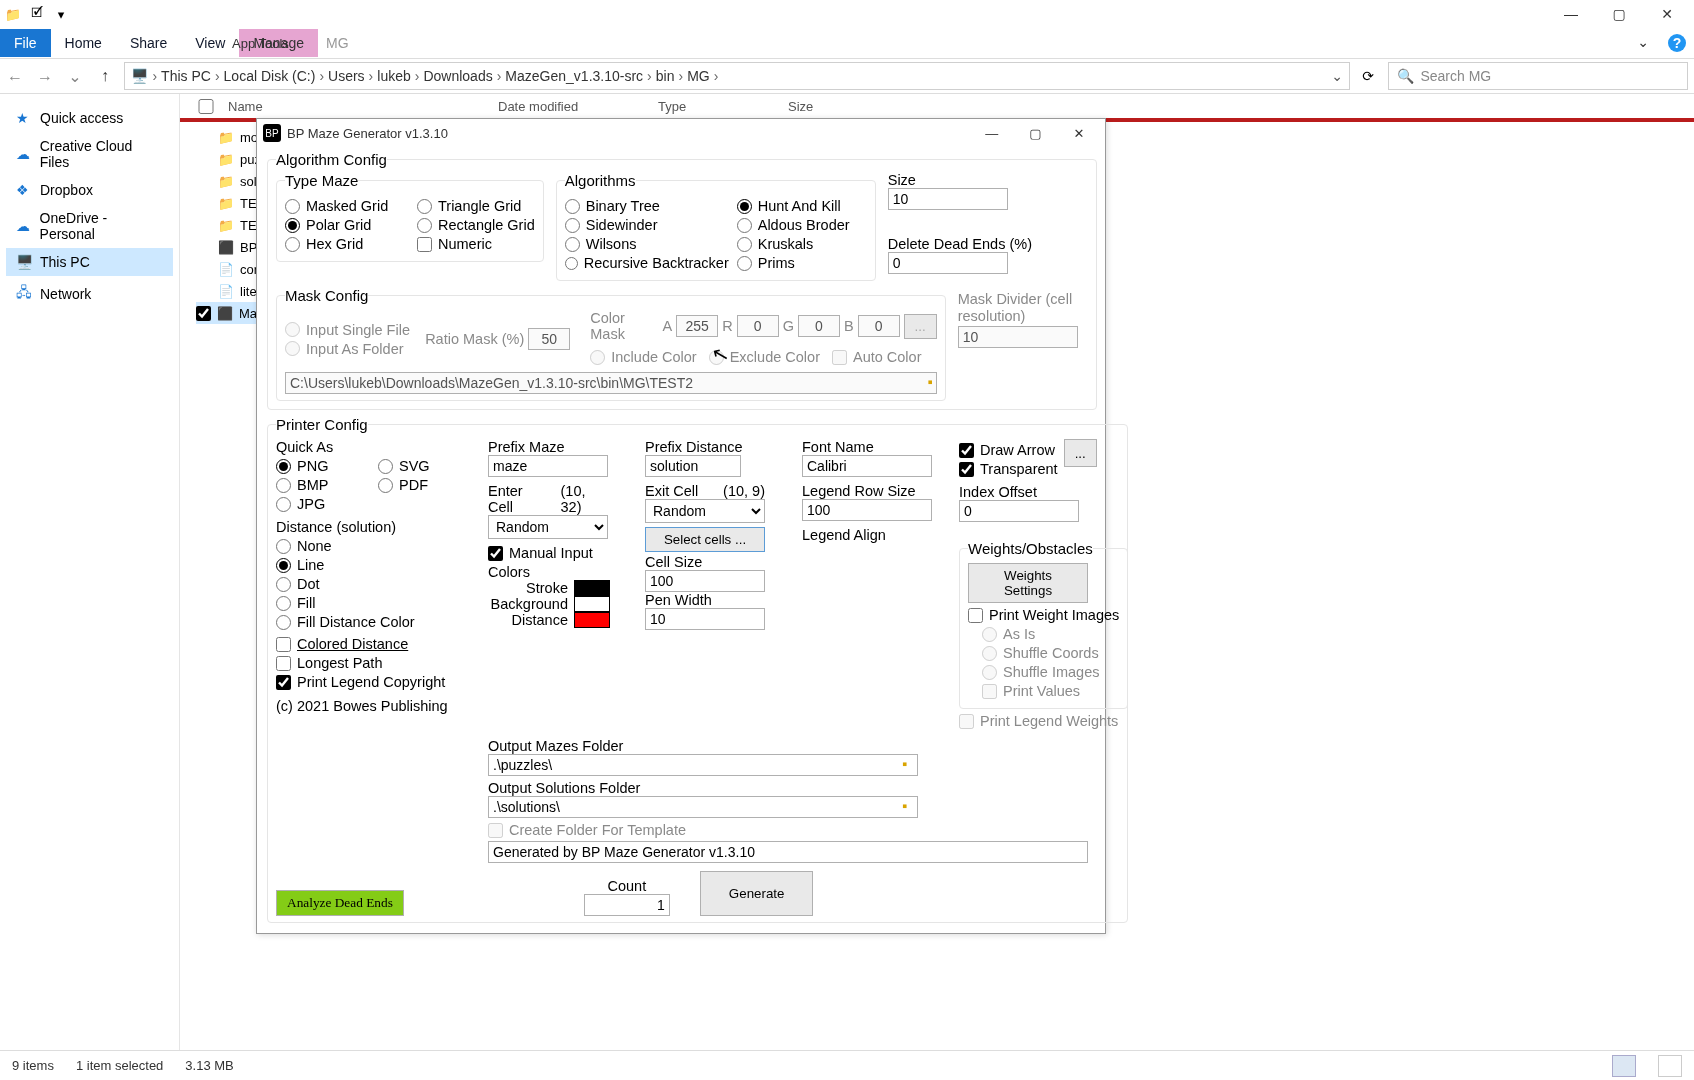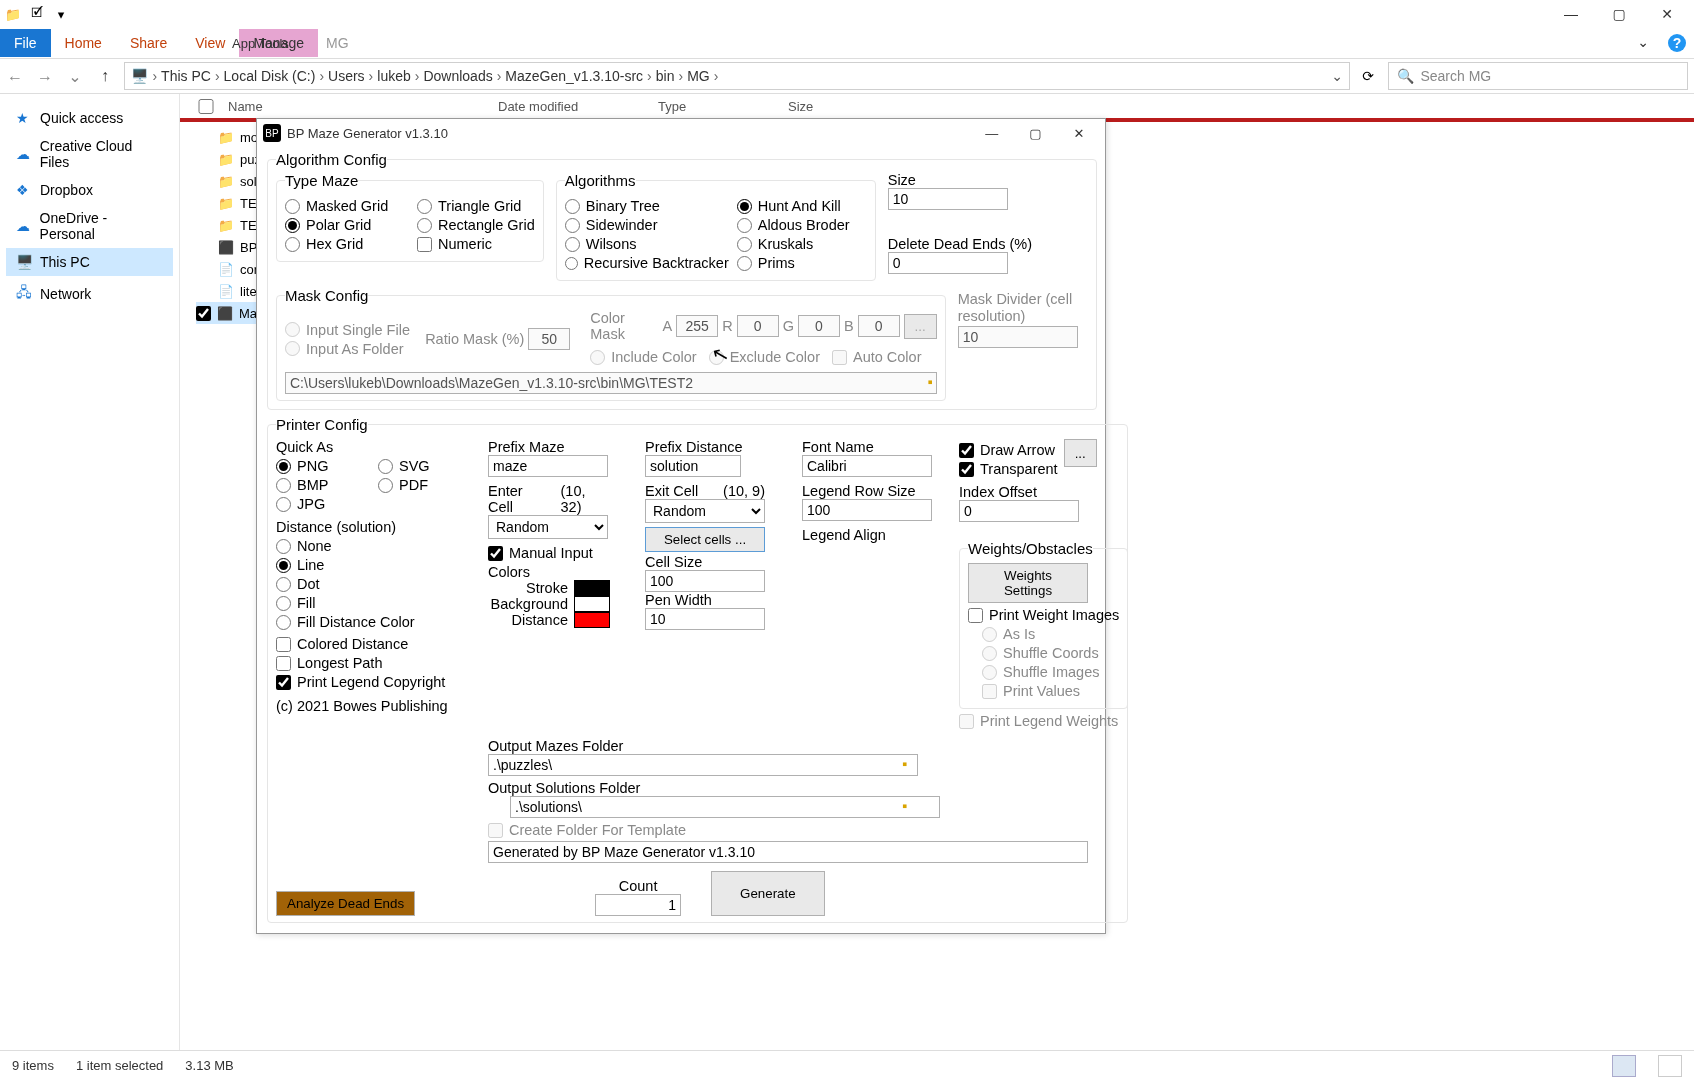--- a/index.html
+++ b/index.html
@@ -7,21 +7,21 @@
 
 
 .titlebar { height: 28px; display: flex; align-items: center; padding: 2px 4px; background: #fff; }
 .titlebar .qat { display: flex; gap: 6px; align-items: center; }
 .titlebar .qat span { width: 18px; height: 18px; display: inline-flex; align-items: center; justify-content: center; font-size: 13px; }
 .titlebar .spacer { flex: 1; }
 .titlebar .win-controls { display: flex; gap: 2px; }
 .titlebar .win-controls span { width: 46px; height: 24px; display: inline-flex; align-items: center; justify-content: center; color: #333; }
 .ribbon-tabs { display: flex; align-items: center; height: 30px; font-size: 14px; }
 .ribbon-tabs .file-btn { background: #1976d2; color: #fff; padding: 6px 14px; }
-.ribbon-tabs .tab { padding: 6px 14px; color: #c2410c; }
+.ribbon-tabs .tab { padding: 6px 14px; color: #0f172a; }
 .ribbon-tabs .tab.pink { background: #e6a5d1; color: #333; }
 .ribbon-tabs .tab.pink-sub { color: #999; padding: 6px 8px; }
 .ribbon-tabs .spacer { flex: 1; }
 .ribbon-tabs .right { display: flex; gap: 14px; padding-right: 8px; }
 .ribbon-tabs .right span { width: 22px; text-align: center; color: #333; }
 .ribbon-tabs .right .help { color: #2196f3; font-weight: bold; background:#2196f3;color:#fff;border-radius:50%;width:18px;height:18px;line-height:18px;}
 .addr-row { display: flex; align-items: center; height: 36px; border-top: 1px solid #ddd; border-bottom: 1px solid #ddd; }
 .addr-row .nav-btn { width: 30px; text-align: center; color: #888; font-size: 16px; }
 .addr-row .nav-btn.active { color: #333; }
 .addr-row .breadcrumb { flex: 1; height: 28px; border: 1px solid #cfcfcf; margin: 0 4px; display: flex; align-items: center; padding: 0 6px; font-size: 14px; color: #333; gap: 4px; position:relative;}
@@ -437,21 +437,21 @@
               </label>
             <label>
                 <input type="radio" name="ds" style="">
                 <span>Fill</span>
               </label>
             <label>
                 <input type="radio" name="ds" style="">
                 <span>Fill Distance Color</span>
               </label>
           </div>
-          <label class="cbx" style="margin-top:6px;">
+          <label class="cbx" style="margin-top:6px;text-decoration:underline;">
               <input type="checkbox" style="">
               <span>Colored Distance</span>
             </label>
           <label class="cbx">
               <input type="checkbox" style="">
               <span>Longest Path</span>
             </label>
           <label class="cbx">
               <input type="checkbox" checked="" style="">
               <span>Print Legend Copyright</span>
@@ -554,32 +554,32 @@
                   <input type="checkbox" disabled="" style="">
                   <span>Print Legend Weights</span>
                 </label>
             </div>
           </div>
 
           <div style="margin-top:6px;">
             <div class="field-label">Output Mazes Folder</div>
             <div style="position:relative;"><input class="text" style="width: 430px;" value=".\puzzles\"><span style="position:absolute;left:414px;top:2px;color:#d9a400;">▪</span></div>
             <div class="field-label" style="margin-top:4px;">Output Solutions Folder</div>
-            <div style="position:relative;"><input class="text" style="width: 430px; margin-left: 22px;" value=".\solutions\"><span style="position:absolute;left:414px;top:2px;color:#d9a400;">▪</span></div>
+            <div style="position:relative;"><input class="text" style="width: 430px;" value=".\solutions\"><span style="position:absolute;left:414px;top:2px;color:#d9a400;">▪</span></div>
             <label class="cbx gray" style="margin-top:4px;">
                 <input type="checkbox" disabled="" style="">
                 <span>Create Folder For Template</span>
               </label>
             <input class="text" style="width: 600px;" value="Generated by BP Maze Generator v1.3.10">
           </div>
         </div>
       </div>
 
       <div class="row" style="margin-top:8px;align-items:flex-end;gap:30px;">
-        <button class="btn" style="background:#a16207;">Analyze Dead Ends</button>
+        <button class="btn" style="background:#84cc16;font-family:Liberation Serif, serif;">Analyze Dead Ends</button>
         <div style="margin-left:150px;">
           <div class="field-label" style="text-align:center;">Count</div>
           <input class="text" style="width: 86px; text-align: right;" value="1">
         </div>
         <button class="btn" style="padding:14px 28px;">Generate</button>
       </div>
     </fieldset>
   </div>
 </div>
 

